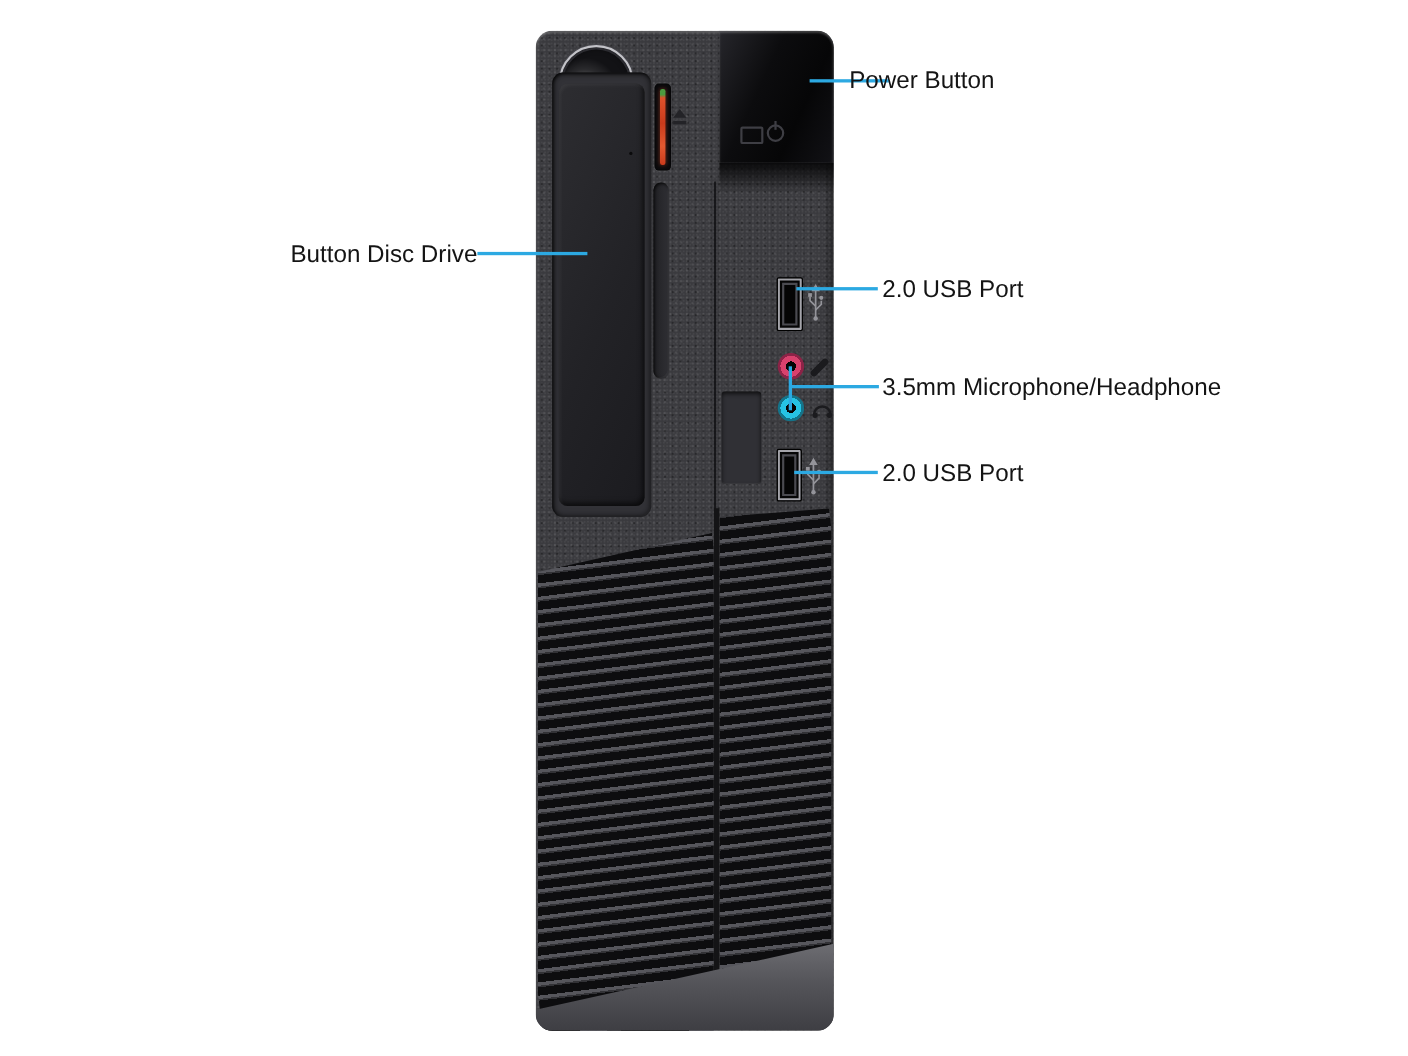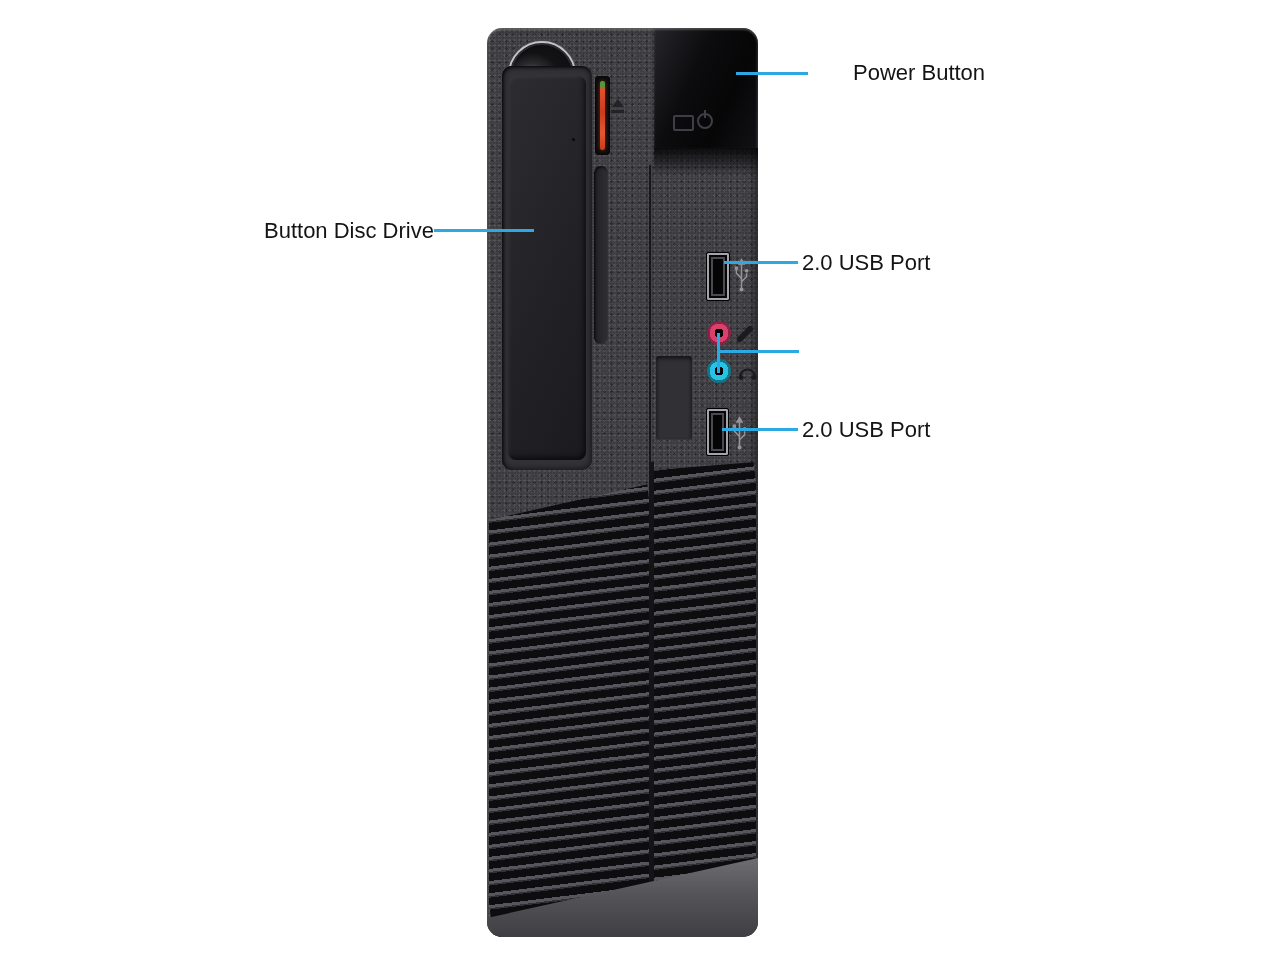--- a/index.html
+++ b/index.html
@@ -195,27 +195,28 @@
 
     <div class="band">
       <div class="logo">
         
         
       </div>
     </div>
   </div>
 
   <div class="co-line" style="left:736px;top:72px;width:72px;"></div>
-  <div class="co-label" style="left:853px;top:60px;text-align:right;">Power Button</div>
+  <div class="co-label" style="left:772px;top:60px;text-align:right;">Power Button</div>
 
   <div class="co-label" style="left:264px;top:218px;">Button Disc Drive</div>
   <div class="co-line" style="left:434px;top:229px;width:100px;"></div>
 
   <div class="co-line" style="left:724px;top:261px;width:74px;"></div>
   <div class="co-label" style="left:802px;top:250px;">2.0 USB Port</div>
 
   <div class="co-line-v" style="left:717px;top:333px;height:40px;"></div>
   <div class="co-line" style="left:719px;top:350px;width:80px;"></div>
+  <div class="co-label" style="left:802px;top:339px;">3.5mm Microphone/Headphone</div>
 
   <div class="co-line" style="left:722px;top:428px;width:76px;"></div>
   <div class="co-label" style="left:802px;top:417px;">2.0 USB Port</div>
 
 </div>
 
 </body></html>

